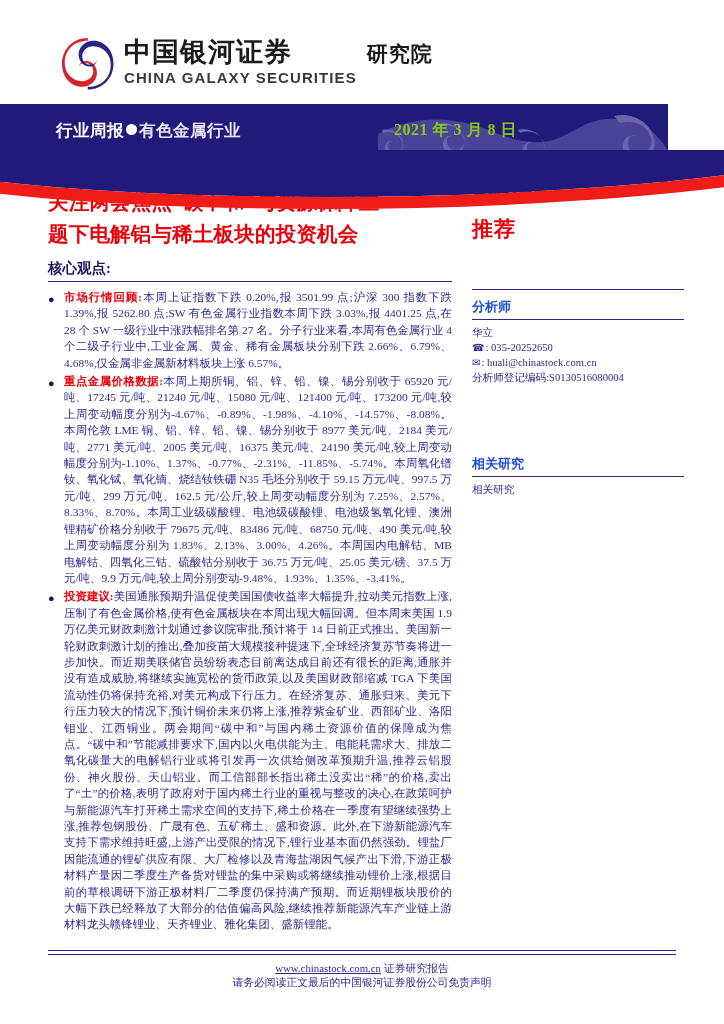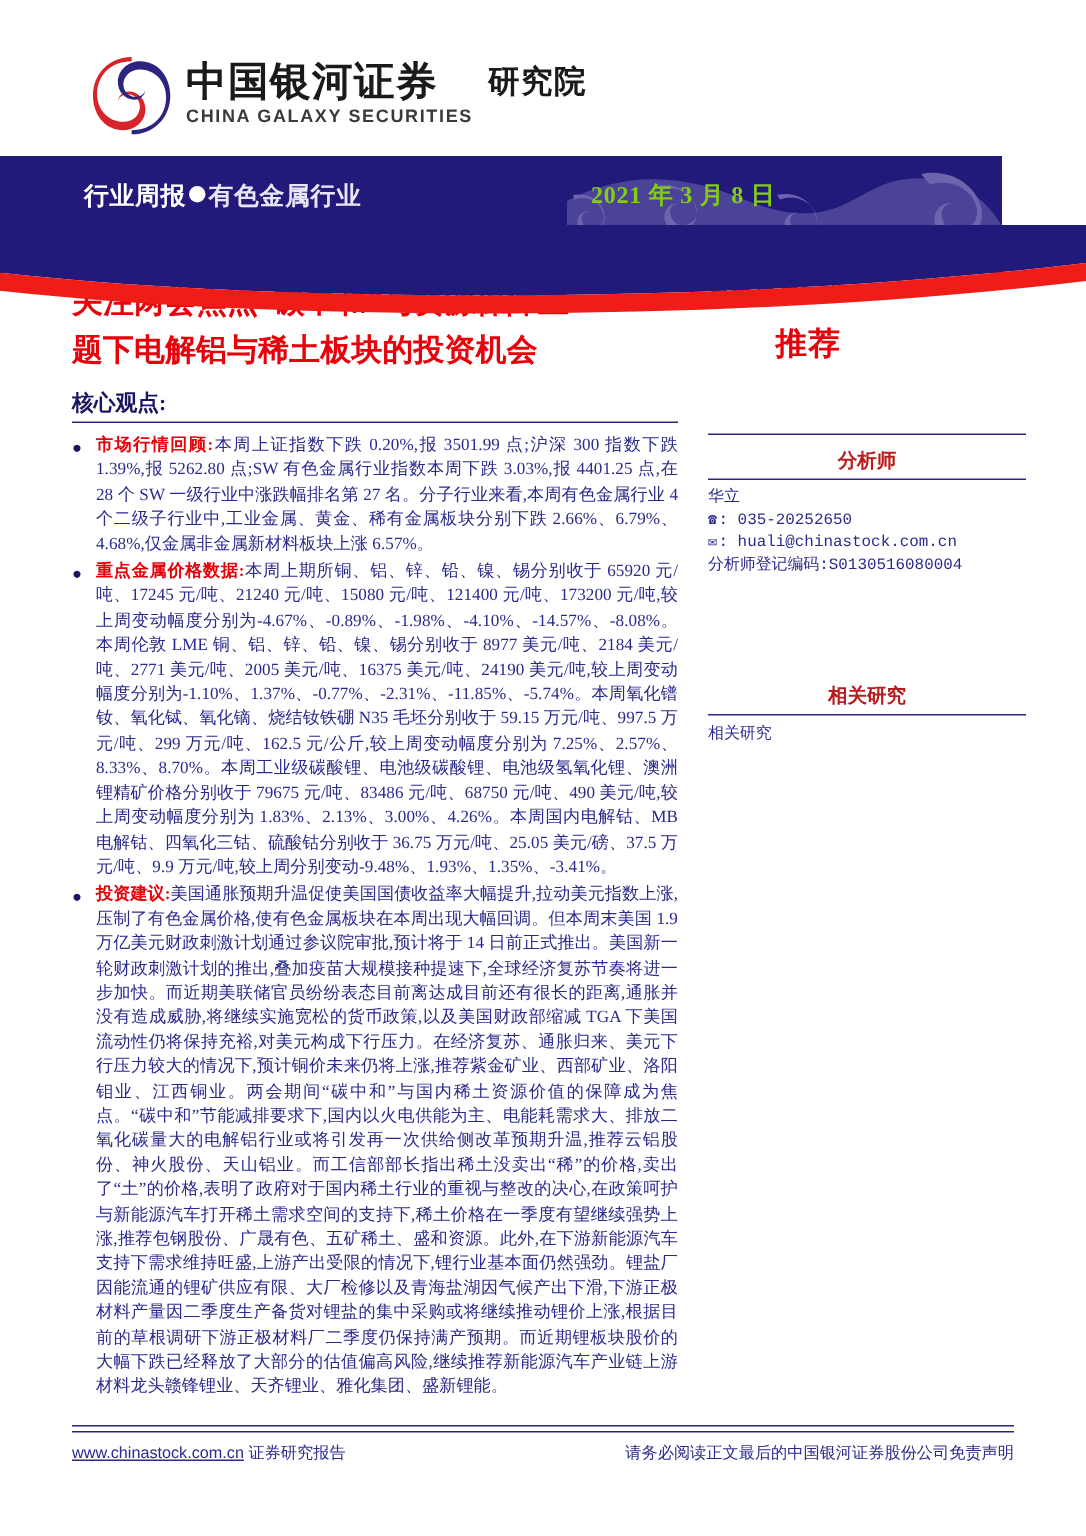--- a/index.html
+++ b/index.html
@@ -30,21 +30,21 @@
   }
   .logo-mark svg { display: block; }
   .logo-text-block { display: flex; flex-direction: column; justify-content: center; }
   .logo-cn {
     font-family: "Liberation Serif", serif;
     font-size: 27px; font-weight: 700; color: #1a1a1a;
     letter-spacing: 1px; line-height: 1.08;
   }
   .logo-en {
     font-family: "Liberation Sans", sans-serif;
-    font-size: 12px; font-weight: 700; color: #3a3a3a;
+    font-size: 15px; font-weight: 700; color: #3a3a3a;
     letter-spacing: 1.1px; margin-top: 1px; text-align: center;
   }
   .logo-suffix {
     font-family: "Liberation Serif", serif;
     font-size: 21px; font-weight: 700; color: #1a1a1a;
     letter-spacing: 1px; align-self: flex-start; margin-top: 6px;
   }
 
   
   .banner {
@@ -137,40 +137,38 @@
   .rc-industry {
     font-size: 15px; font-weight: 700; color: #1a1560;
     letter-spacing: .5px;
     font-family: "Liberation Serif", serif;
   }
   .rc-rating {
     margin-top: 10px;
     font-size: 21px; font-weight: 700; color: #e8000a;
     letter-spacing: 1px;
     font-family: "Liberation Serif", serif;
-    margin-left: 45px;
   }
   .rc-gap-rule {
     margin-top: 46px;
     border-top: 1.8px solid #2b2580;
   }
   .rc-sec-title {
     margin-top: 8px;
-    font-size: 13px; font-weight: 700; color: #b91c1c;
-    font-family: "Liberation Serif", serif;
-    text-align: center;
+    font-size: 13px; font-weight: 700; color: #1d4ed8;
+    font-family: "Liberation Serif", serif;
   }
   .rc-sec-rule {
     margin-top: 3px;
     border-top: 1.6px solid #2b2580;
   }
   .rc-lines { margin-top: 5px; }
   .rc-line {
     font-size: 10.6px; line-height: 15px; color: #2a2a8c;
-    font-family: Liberation Mono, monospace;
+    font-family: Liberation Serif, serif;
     white-space: nowrap;
   }
   .rc-icon {
     font-size: 10px; color: #2a2a8c; margin-right: 1px;
   }
   .rc-related-block { margin-top: 70px; }
   .rc-related-body {
     margin-top: 5px;
     font-size: 10.6px; line-height: 15px; color: #2a2a8c;
     font-family: "Liberation Serif", serif;
@@ -183,21 +181,22 @@
   }
   .footer-rule-bot {
     position: absolute; left: 48px; top: 954px;
     width: 628px; border-top: 0.9px solid #2b2580;
   }
   .footer {
     position: absolute; left: 48px; top: 962px;
     width: 628px;
     display: flex; justify-content: space-between; align-items: center;
     font-size: 10.8px; color: #2a2a8c;
-    font-family: Liberation Sans, sans-serif;
+    font-family: Liberation Serif, serif;
+    flex-direction: column;
   }
   .footer-left { display: flex; align-items: baseline; gap: 3px; }
   .footer-url { text-decoration: underline; color: #2a2a8c; }
 </style>
 </head>
 <body>
 
 <div class="page">
 
   <div class="logo-band">

